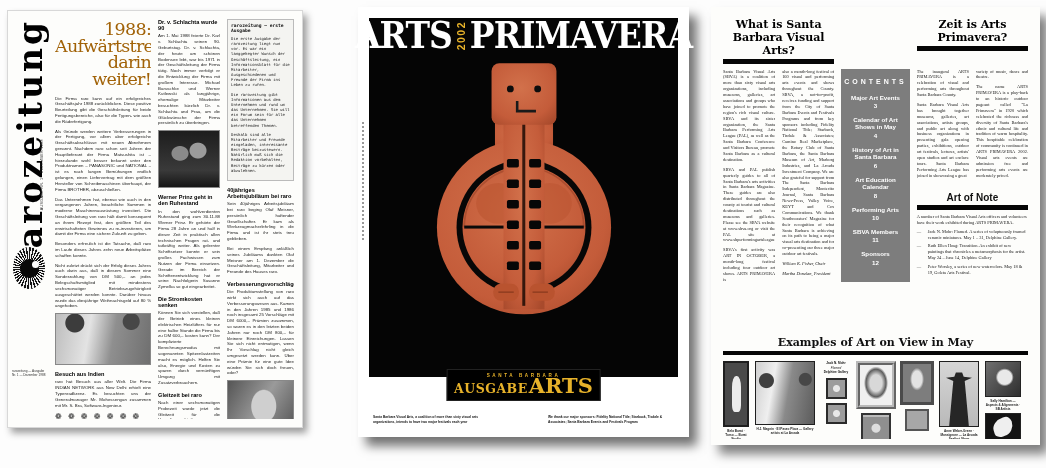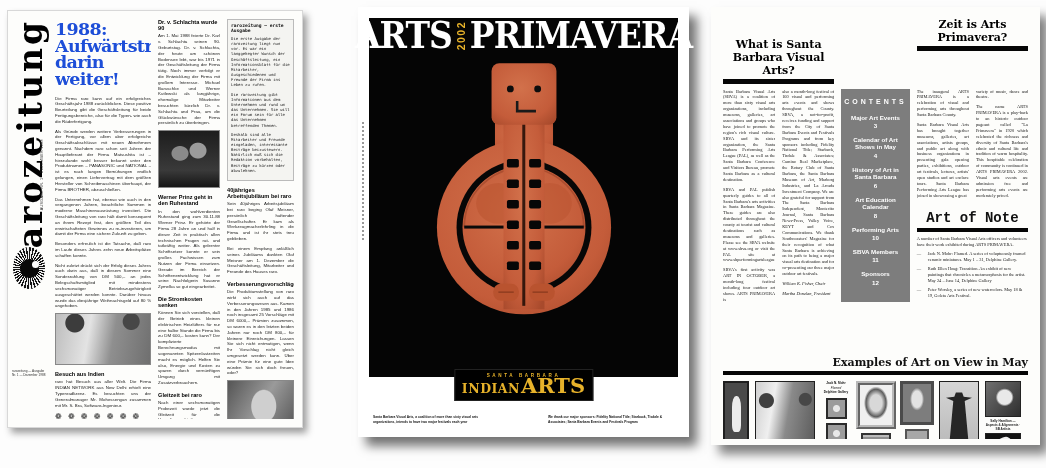--- a/index.html
+++ b/index.html
@@ -17,22 +17,22 @@
               font-size:3.6px;letter-spacing:.4px;color:#222;}
   .eye{position:absolute;left:1px;top:228px;width:32px;height:42px;border-radius:50%;
        background:repeating-conic-gradient(#141414 0deg 5deg,#efefef 5deg 10deg);overflow:hidden;}
   .eye .pupil{position:absolute;left:19px;top:14px;width:7px;height:7px;border-radius:50%;background:#fff;
        box-shadow:-6px 4px 0 6px #0a0a0a;}
   .colophon{position:absolute;left:0;bottom:42px;width:34px;font-size:3.1px;line-height:1.3;color:#333;}
   .lp-col{overflow:hidden;}
   .lp-c1{flex:1.55;}
   .lp-c2{flex:1;}
   .lp-c3{flex:1.08;}
-  .lp-headline{font-family:"DejaVu Serif",serif;font-weight:700;font-size:17.5px;line-height:.95;
-               letter-spacing:-.7px;color:#1d4ed8;margin:2px 0 8px;}
+  .lp-headline{font-family:"DejaVu Serif",serif;font-weight:400;font-size:17.5px;line-height:.95;
+               letter-spacing:-.7px;color:#a16207;margin:2px 0 8px;text-align:right;}
   .lp p{font-size:4.4px;line-height:1.32;text-align:justify;margin:0 0 4px;color:#1b1b1b;}
   .lp h3{font-size:5.6px;font-weight:bold;margin:6px 0 2px;color:#000;line-height:1.1;}
   .photo{border:.5px solid #888;margin:4px 0;}
   .ph-street{height:50px;background:
      radial-gradient(circle at 20% 18%,#3c3c3c 0 9px,transparent 10px),
      radial-gradient(circle at 80% 15%,#474747 0 8px,transparent 9px),
      linear-gradient(100deg,#bdbdbd 0%,#e3e3e3 35%,#8f8f8f 60%,#6f6f6f 100%);}
   .ph-men{height:56px;background:
      radial-gradient(ellipse at 35% 40%,#8a8a8a 0 8px,transparent 9px),
      radial-gradient(ellipse at 65% 35%,#9b9b9b 0 8px,transparent 9px),
@@ -66,43 +66,43 @@
   .poster-cap{position:absolute;bottom:12px;width:126px;font-size:3.3px;font-weight:bold;line-height:1.45;color:#111;}
   .cap-l{left:15px;}
   .cap-r{right:15px;}
 
   
   .rp{left:711px;top:7px;width:329px;height:438px;box-shadow:8px 9px 10px rgba(0,0,0,.5);}
   .rp-inner{padding:11px 12px 6px;display:grid;grid-template-columns:1fr 1fr .98fr 1fr 1fr;
             grid-template-rows:auto auto auto auto;column-gap:7px;height:415px;overflow:hidden;}
   .rp-headline{font-family:"DejaVu Serif",serif;font-weight:bold;font-size:11px;text-align:center;color:#000;}
   .rp-bar{height:4.5px;background:#050505;margin-top:2px;}
-  .hl-left{grid-column:1/3;grid-row:1;margin-top:20px;}
+  .hl-left{grid-column:1/3;grid-row:1;}
   .hl-right{grid-column:4/6;grid-row:1;}
   .rp-col{font-family:"Liberation Serif",serif;font-size:4.4px;line-height:1.34;text-align:justify;
           color:#161616;margin-top:5px;overflow:hidden;}
   .rp-col p{margin:0 0 4px;}
   .rc1{grid-column:1;grid-row:2/4;}
   .rc2{grid-column:2;grid-row:2/4;}
   .rc3{grid-column:4;grid-row:2;}
   .rc4{grid-column:5;grid-row:2;}
   .sig{font-style:italic;margin-top:3px;}
   .contents{grid-column:3;grid-row:2/4;background:#7d7d7d;color:#fff;text-align:center;
             padding:9px 3px;margin-top:5px;}
   .contents .c-title{font-size:7px;font-weight:bold;letter-spacing:3px;margin-bottom:9px;}
   .c-item{margin-bottom:7px;}
   .c-label{font-size:6.2px;font-weight:bold;line-height:1.2;}
   .c-page{font-size:6.2px;font-weight:bold;margin-top:1px;}
   .art-note{grid-column:4/6;grid-row:3;margin-top:4px;}
-  .an-title{font-family:Liberation Mono, monospace;font-weight:bold;font-size:14px;text-align:center;}
+  .an-title{font-family:Liberation Sans, sans-serif;font-weight:bold;font-size:10px;text-align:center;}
   .an-body{font-family:"Liberation Serif",serif;font-size:4.4px;line-height:1.35;margin-top:4px;color:#161616;}
   .an-item{position:relative;padding-left:11px;margin-top:3px;}
   .an-item::before{content:"—";position:absolute;left:0;top:0;}
   .examples{grid-column:1/6;grid-row:4;margin-top:6px;}
-  .ex-title{font-family:"DejaVu Serif",serif;font-weight:bold;font-size:11px;text-align:right;margin-top:48px;}
+  .ex-title{font-family:"DejaVu Serif",serif;font-weight:bold;font-size:11px;text-align:center;margin-top:48px;}
   .thumbs{display:flex;gap:6px;margin-top:6px;height:84px;align-items:flex-start;}
   .thumb-cap{font-size:3.1px;font-weight:bold;text-align:center;line-height:1.3;margin-top:1.5px;color:#222;}
   .t-cell{display:flex;flex-direction:column;}
   .art-frame{border:2px solid #1f1f1f;background:#585858;}
   .t-torso{width:26px;}
   .t-torso .art-frame{height:62px;display:flex;align-items:center;justify-content:center;background:#4a4a4a;}
   .torso-shape{width:9px;height:36px;background:#ececec;border-radius:45% 45% 30% 30%/30% 30% 20% 20%;}
   .t-paseo{width:60px;}
   .t-paseo .art-frame{height:62px;border-width:1px;background:
      radial-gradient(circle at 18% 30%,#3f3f3f 0 7px,transparent 8px),
@@ -244,21 +244,21 @@
         <circle cx="146" cy="34" r="4" fill="#0d0d0d"></circle>
         <path d="M122,48 v12 h22" fill="none" stroke="#1a1a1a" stroke-width="3"></path>
         <rect x="94" y="262" width="30" height="20" rx="9" fill="#b9532f"></rect>
         <rect x="136" y="262" width="30" height="20" rx="9" fill="#b9532f"></rect>
         <path d="M100,272 h18 M140,272 h18" stroke="#7e3318" stroke-width="1.6" opacity=".8"></path>
       </svg>
     </div>
     <div class="sbva-logo">
       <div class="logo-top">SANTA BARBARA</div>
       <div class="logo-row">
-        <span class="logo-visual">INDIAN</span>
+        <span class="logo-visual">AUSGABE</span>
         <span class="logo-arts">ARTS</span>
       </div>
     </div>
     <div class="poster-cap cap-l">Santa Barbara Visual Arts, a coalition of more than sixty visual arts organizations, intends to have two major festivals each year</div>
     <div class="poster-cap cap-r">We thank our major sponsors: Fidelity National Title; Starbuck, Tisdale &amp; Associates; Santa Barbara Events and Festivals Program</div>
   </div>
 
   <div class="page rp">
     <div class="rp-inner">
       <div class="hl-left">

